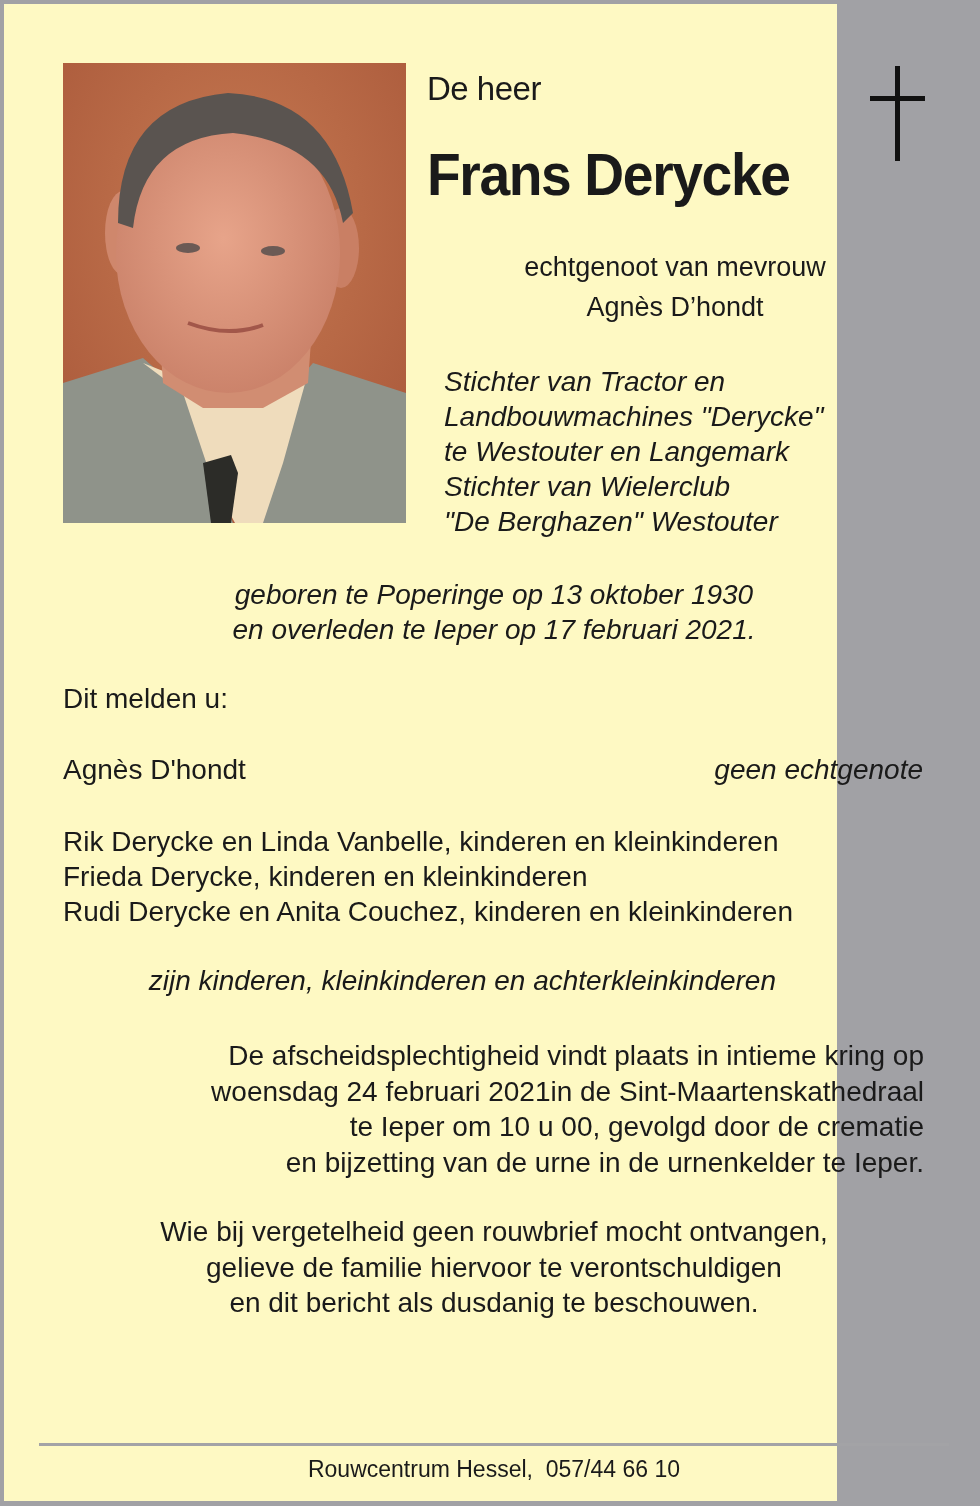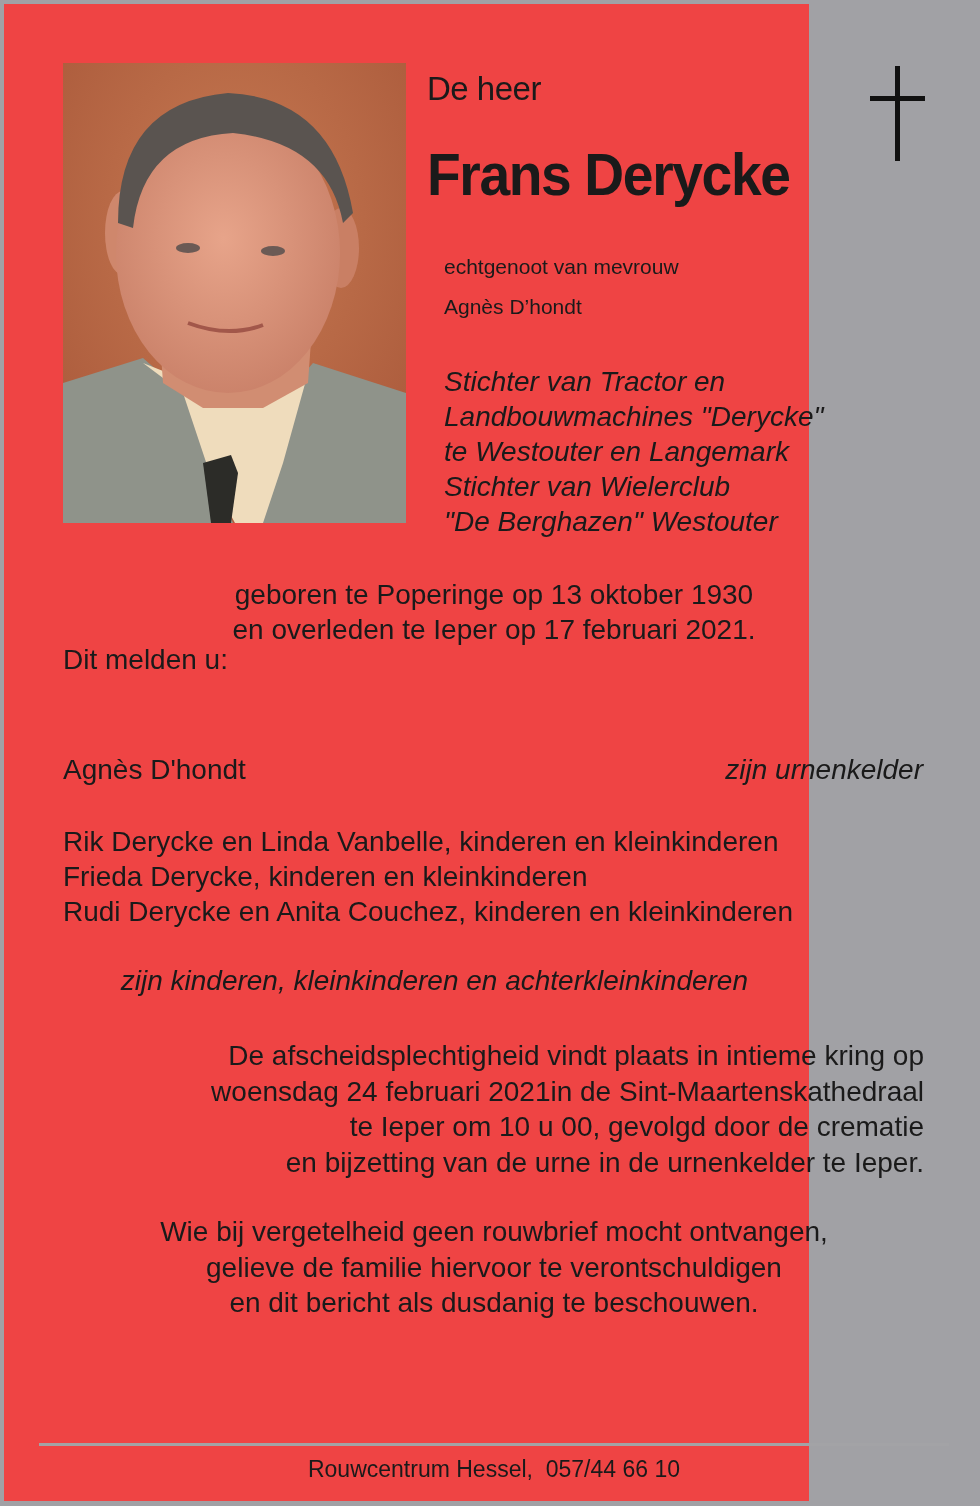--- a/index.html
+++ b/index.html
@@ -3,36 +3,37 @@
 <meta charset="utf-8">
 <style>
   html, body { margin: 0; padding: 0; }
   body {
     width: 980px; height: 1506px; position: relative;
     background: #a1a1a5; overflow: hidden;
     font-family: "Liberation Sans", sans-serif; color: #1a1a1a;
   }
   .page {
     position: absolute; left: 4px; top: 4px; width: 805px; height: 1497px;
-    background: #ef4444;
+    background: #fef9c3;
+    padding-left: 28px;
   }
   .abs { position: absolute; white-space: nowrap; }
   .photo {
     position: absolute; left: 59px; top: 59px; width: 343px; height: 460px;
     overflow: hidden; background: #b8663f;
   }
   .photo svg { display: block; }
   .salutation { left: 423px; top: 66px; font-size: 33px; letter-spacing: -0.5px; }
   .name { left: 423px; top: 136px; font-size: 60px; font-weight: bold; letter-spacing: -1.5px; transform: scaleX(0.92); transform-origin: left top; }
   .cross-v { position: absolute; left: 891px; top: 62px; width: 5px; height: 95px; background: #111; }
   .cross-h { position: absolute; left: 866px; top: 92px; width: 55px; height: 5px; background: #111; }
-  .spouse-block { left: 440px; top: 243px; width: 462px; text-align: left; font-size: 21px; line-height: 40px; }
+  .spouse-block { left: 440px; top: 243px; width: 462px; text-align: center; font-size: 27px; line-height: 40px; }
   .founder-block { left: 440px; top: 360px; width: 462px; text-align: left; font-size: 28px; font-style: italic; line-height: 35px; }
-  .life-block { left: 120px; top: 573px; width: 740px; text-align: center; font-size: 28px; line-height: 35px; }
-  .announce { left: 59px; top: 640px; font-size: 28px; }
+  .life-block { left: 120px; top: 573px; width: 740px; text-align: center; font-size: 28px; line-height: 35px; font-style: italic; }
+  .announce { left: 59px; top: 679px; font-size: 28px; }
   .row { position: absolute; left: 59px; width: 860px; font-size: 28px; }
   .row .left { position: absolute; left: 0; }
   .row .right { position: absolute; right: 0; font-style: italic; }
   .family { left: 59px; top: 820px; font-size: 28px; line-height: 35px; }
   .family-role { position: absolute; right: 61px; top: 961px; font-size: 28px; font-style: italic; text-align: center; }
   .ceremony { left: 60px; top: 1034px; width: 860px; text-align: right; font-size: 28px; line-height: 35.5px; }
   .notice { left: 60px; top: 1210px; width: 860px; text-align: center; font-size: 28px; line-height: 35.5px; }
   .online { left: 59px; top: 1389px; font-size: 28px; }
   .rule { position: absolute; left: 35px; top: 1439px; width: 910px; height: 3px; background: #a3a3a6; }
   .footer { left: 0; top: 1452px; width: 980px; text-align: center; font-size: 23px; }
@@ -102,21 +103,21 @@
 
   <div class="abs life-block">
     <div>geboren te Poperinge op 13 oktober 1930</div>
     <div>en overleden te Ieper op 17 februari 2021.</div>
   </div>
 
   <div class="abs announce">Dit melden u:</div>
 
   <div class="row" style="top:750px;">
     <span class="left">Agnès D'hondt</span>
-    <span class="right">zijn urnenkelder</span>
+    <span class="right">geen echtgenote</span>
   </div>
 
   <div class="abs family">
     <div>Rik Derycke en Linda Vanbelle, kinderen en kleinkinderen</div>
     <div>Frieda Derycke, kinderen en kleinkinderen</div>
     <div>Rudi Derycke en Anita Couchez, kinderen en kleinkinderen</div>
   </div>
   <div class="family-role">zijn kinderen, kleinkinderen en achterkleinkinderen</div>
 
   <div class="abs ceremony">

